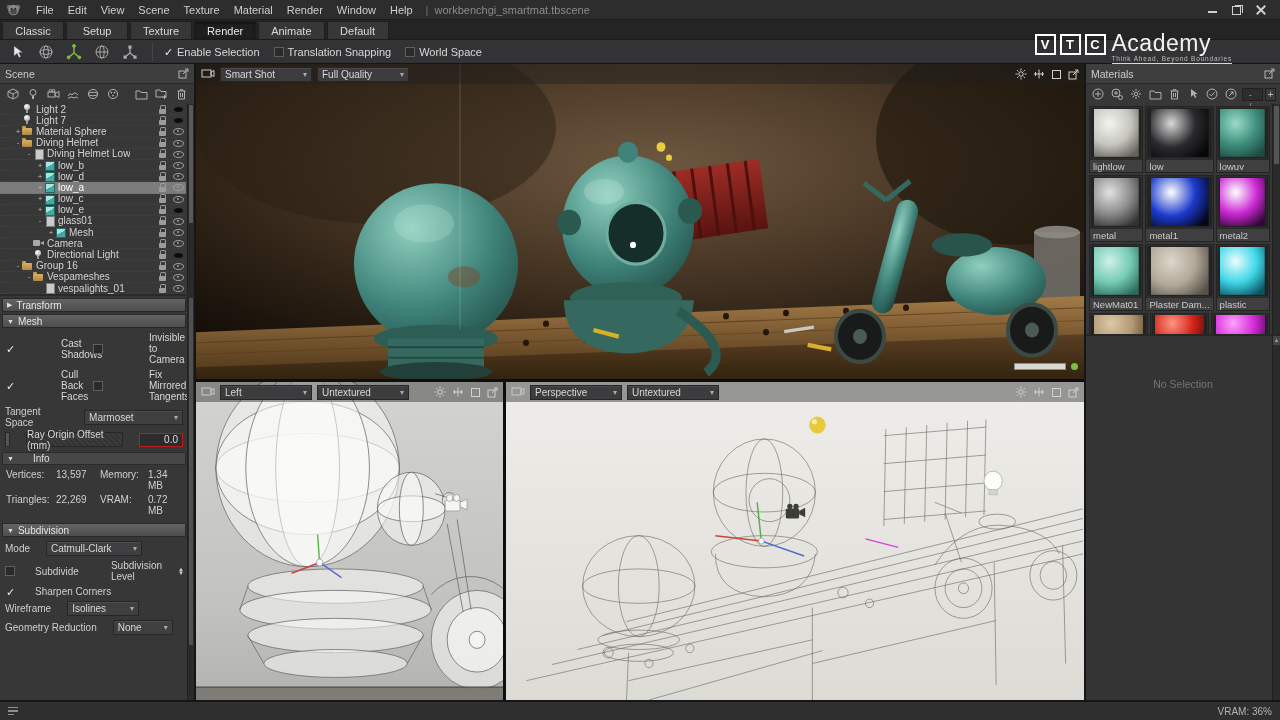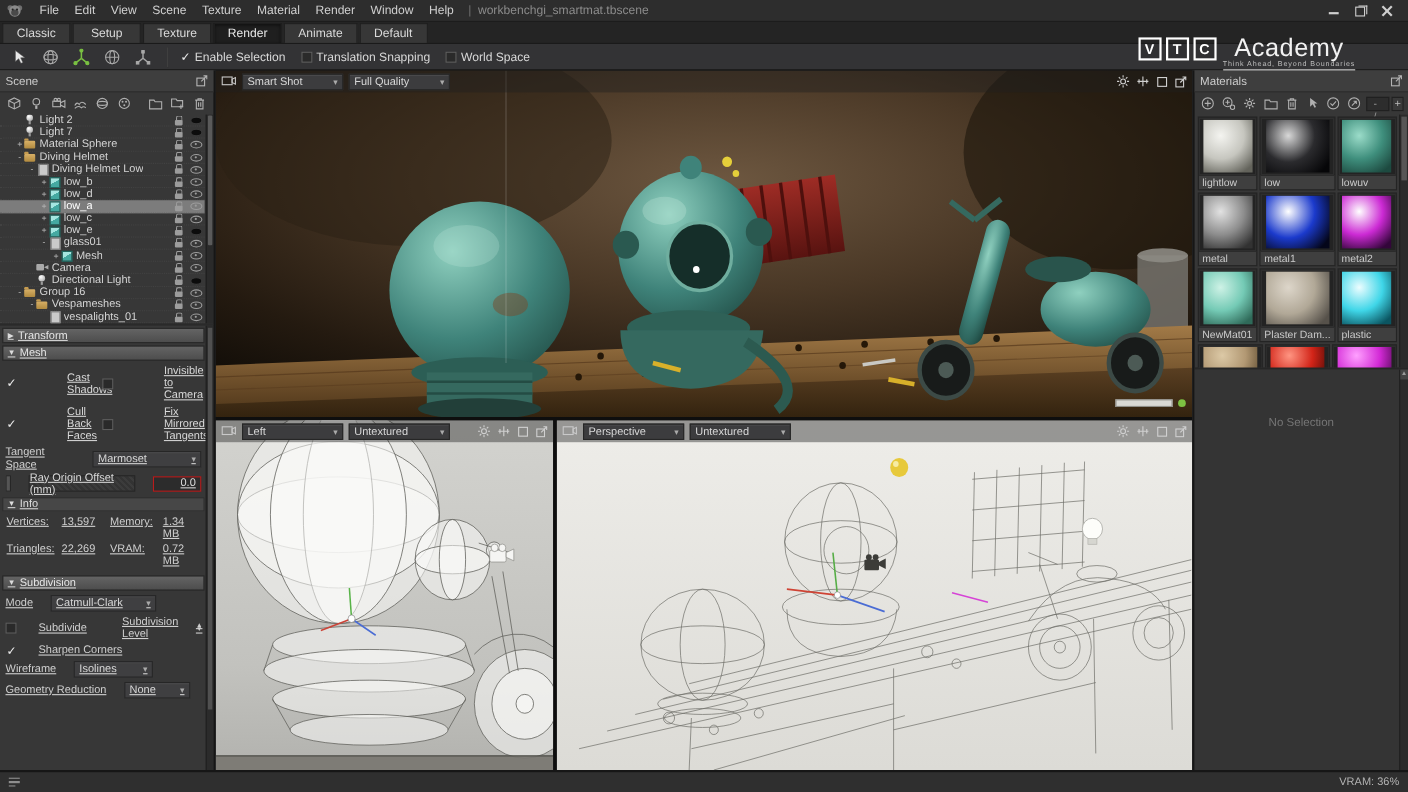--- a/index.html
+++ b/index.html
@@ -35,21 +35,21 @@
   .tg { display:inline-flex; align-items:center; margin-right:14px; color:#d8d8d8; font-size:11px; }
   .cb { width:10px; height:10px; display:inline-block; border:1px solid #5e5e5e; background:#2a2a2a; margin-right:4px; position:relative; flex:none; }
   .cb.on, .cb[data-state="on"] { border-color:transparent; background:transparent; }
   .cb.on::after, .cb[data-state="on"]::after { content:"✓"; color:#ececec; font-size:11px; line-height:10px; position:absolute; left:0; top:-1px; }
 
   
   .branding { position:absolute; right:48px; top:-9px; display:flex; align-items:flex-start; gap:6px; z-index:5; }
   .vtc-boxes { display:flex; gap:4px; margin-top:3px; }
   .vtc-box { width:21px; height:21px; border:2px solid #fff; color:#fff; font-size:13px; font-weight:bold; display:flex; align-items:center; justify-content:center; background:rgba(40,40,40,.2); }
   .brand-right { display:flex; flex-direction:column; }
-  .brand-name { color:#f2f2f2; font-size:23px; font-weight:400; letter-spacing:.5px; line-height:24px;text-align:center; }
+  .brand-name { color:#f2f2f2; font-size:23px; font-weight:400; letter-spacing:.5px; line-height:24px; }
   .brand-tag { color:#bdbdbd; font-size:6.5px; letter-spacing:.8px; border-bottom:1px solid #d8d8d8; padding-bottom:1px; }
 
   
   .content { flex:1; display:grid; grid-template-columns:196px 1fr 196px; min-height:0; }
   .panel { background:#373737; display:flex; flex-direction:column; min-height:0; position:relative; }
   .panel.left { border-right:2px solid #161616; }
   .panel.right { border-left:2px solid #161616; }
   .panel-header { height:20px; background:#3e3e3e; border-bottom:1px solid #2a2a2a; display:flex; align-items:center; justify-content:space-between; padding:0 5px; flex:none; }
   .panel-title { color:#cccccc; font-size:10.5px; }
   .panel-tools { height:20px; display:flex; align-items:center; gap:2px; padding:0 4px; flex:none; }
@@ -80,25 +80,25 @@
   .lk::after { content:""; position:absolute; bottom:0; left:0; width:7px; height:5px; background:#9c9c9c; border-radius:1px; }
   .eye { width:11px; height:10px; display:inline-block; position:relative; flex:none; margin-right:2px; }
   .eye::before { content:""; position:absolute; left:0; top:2px; width:9px; height:5px; border:1px solid #9c9c9c; border-radius:50%; }
   .eye::after { content:""; position:absolute; left:4px; top:4px; width:2px; height:2px; background:#9c9c9c; border-radius:50%; }
   .eye.closed::before { background:#0c0c0c; border-color:#3a3a3a; }
   .eye.closed::after { display:none; }
   .tree-scroll { position:absolute; right:0; top:0; bottom:0; width:7px; background:#2a2a2a; border-left:1px solid #1f1f1f; }
   .tree-scroll .thumb { position:absolute; top:1px; left:1px; right:1px; height:62%; background:#5a5a5a; border-radius:1px; }
 
   
-  .props { flex:1; overflow:hidden; padding:2px 8px 16px 2px; position:relative; font-size:10px; color:#cfcfcf;text-decoration:underline; }
+  .props { flex:1; overflow:hidden; padding:2px 8px 16px 2px; position:relative; font-size:10px; color:#cfcfcf; }
   .sect { height:14px; background:linear-gradient(#646464,#4d4d4d); border:1px solid #292929; color:#e6e6e6;
     display:flex; align-items:center; gap:4px; padding:0 4px; margin-bottom:2px; font-size:10px; }
   .sect .arr { font-size:7px; color:#dcdcdc; }
-  .subsect { height:13px; background:#474747; border:1px solid #2c2c2c; display:flex; align-items:center; gap:4px; padding:0 4px; margin:3px 0 2px; color:#dedede; }
+  .subsect { height:13px; background:#474747; border:1px solid #2c2c2c; display:flex; align-items:center; gap:19px; padding:0 4px; margin:3px 0 2px; color:#dedede; }
   .prow { display:flex; align-items:center; gap:16px; padding:2px 3px; }
   .pgrid { display:grid; grid-template-columns:88px 1fr; padding:0 3px; }
   .pgrid .tg { margin:2px 0; font-size:10px;gap:42px; }
   .dd { display:inline-flex; align-items:center; justify-content:space-between; background:#3f3f41; border:1px solid #262626;
     box-shadow:inset 0 1px rgba(255,255,255,.07); color:#d8d8d8; font-size:10px; padding:0 4px; height:15px; }
   .dd::after { content:"▾"; font-size:8px; color:#aaa; margin-left:6px; }
   .num { background:#2c2c2c; border:1px solid #b91c1c; color:#dcdcdc; font-size:10px; padding:0 4px; height:14px; display:inline-flex; align-items:center; }
   .ray { flex:1; height:15px; background:repeating-linear-gradient(45deg,#3c3c3c 0 2px,#333 2px 4px);
     border:1px solid #262626; display:flex; align-items:center; justify-content:center; color:#d8d8d8; }
   .ray-handle { width:5px; height:15px; background:#555; border:1px solid #262626; }

